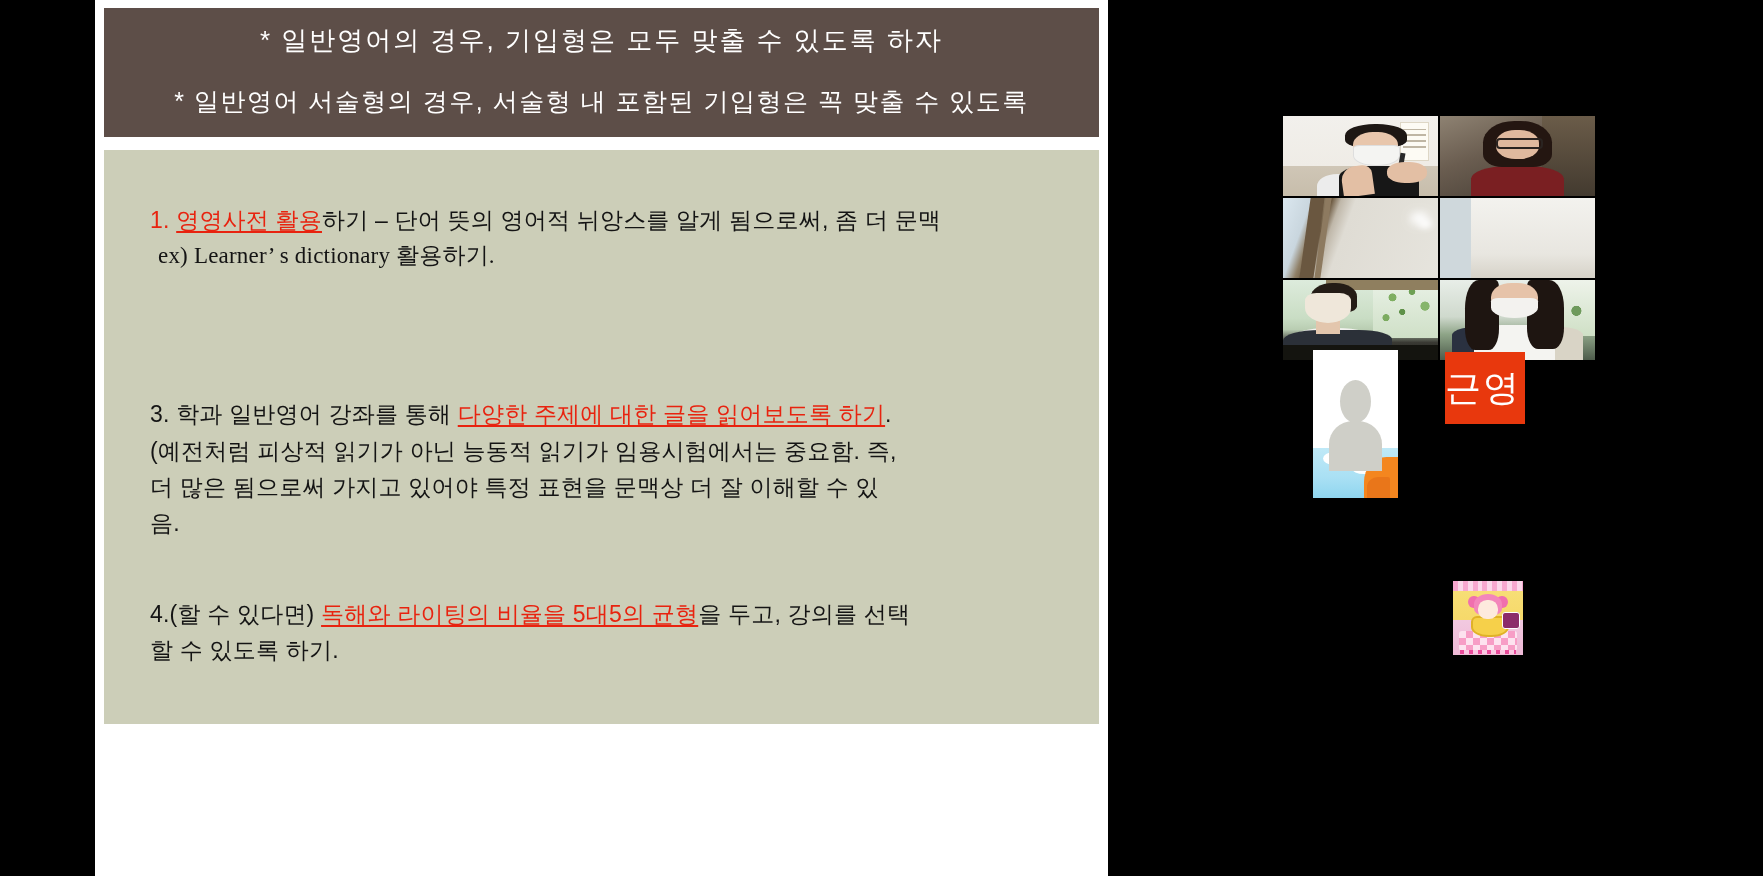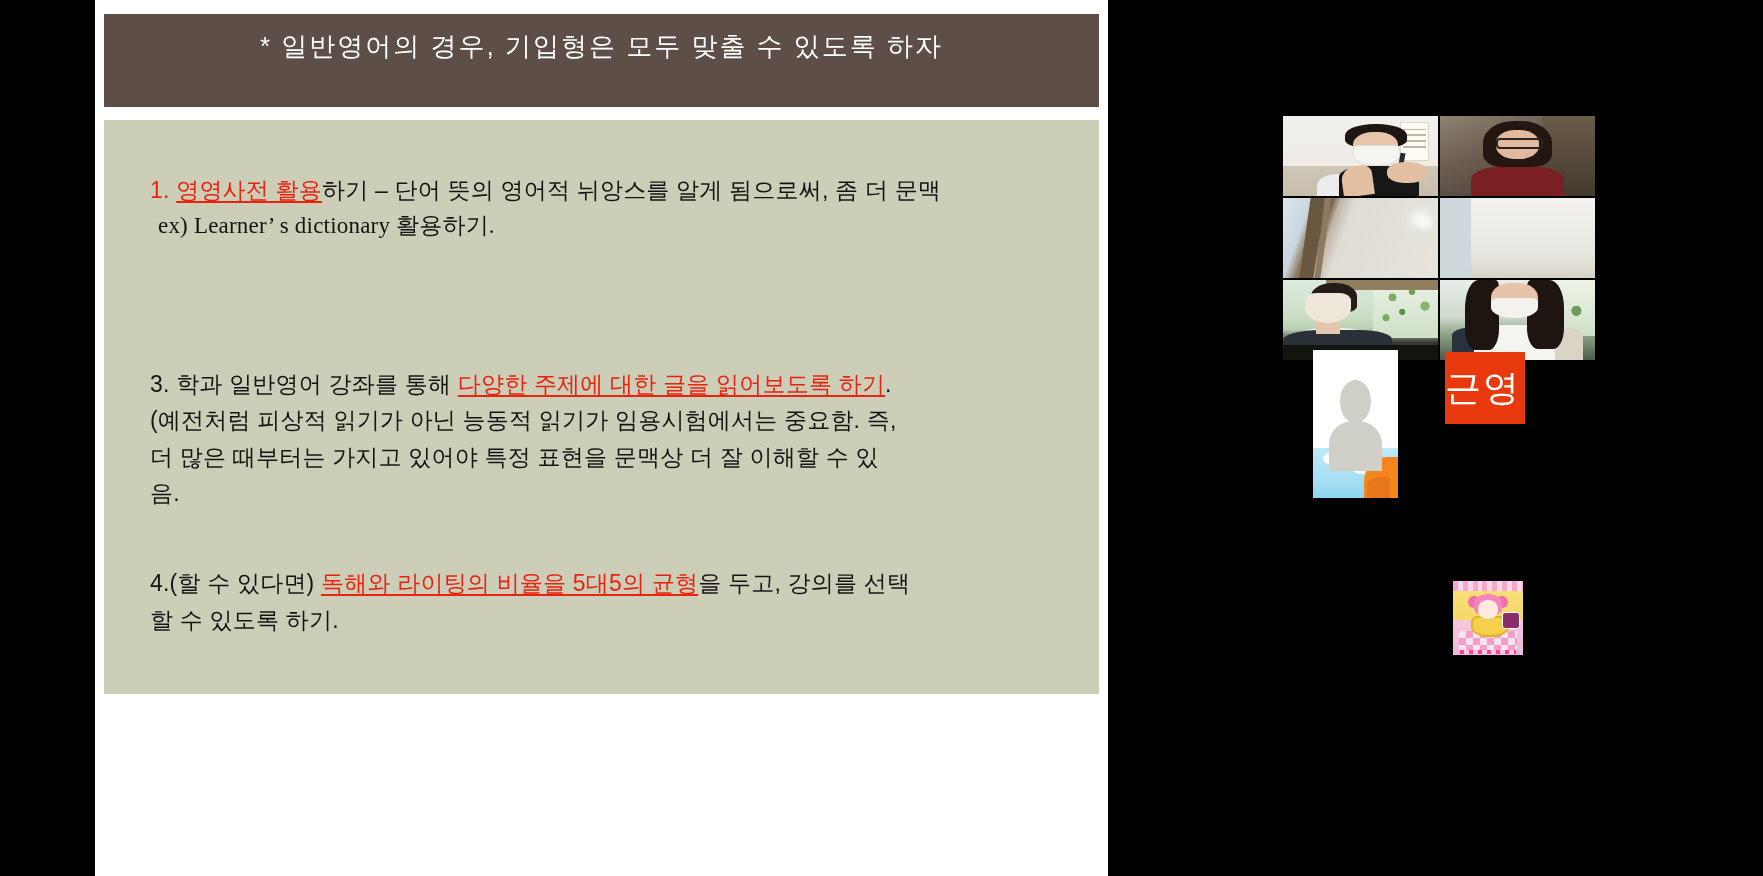--- a/index.html
+++ b/index.html
@@ -4,21 +4,21 @@
 <style>
   html,body{margin:0;padding:0;background:#000;}
   body{width:1763px;height:876px;overflow:hidden;font-family:"Liberation Sans",sans-serif;}
 
   #root{position:relative;width:1763px;height:876px;background:#000;}
 
   
   #share-area{position:absolute;left:95px;top:0;width:1013px;height:876px;background:#ffffff;}
 
   #slide{position:absolute;left:0;top:0;width:1013px;height:876px;background:#ffffff;
-         padding:14px 9px 9px 9px;box-sizing:border-box;}
+         padding:8px 9px 9px 9px;box-sizing:border-box;}
 
   .banner{background:#5d4e48;color:#ffffff;width:100%;box-sizing:border-box;
           padding:16px 10px 18px 10px;text-align:center;}
   .banner .line1{font-size:26px;letter-spacing:2px;line-height:1.25;margin-bottom:26px;white-space:nowrap;}
   .banner .line2{font-size:25px;letter-spacing:1.5px;line-height:1.45;}
 
   .body-box{margin-top:13px;background:#ccceb8;width:100%;height:574px;box-sizing:border-box;
             padding:40px 34px 10px 34px;color:#141414;}
 
   .para{font-size:23px;line-height:1.58;letter-spacing:0.2px;margin:12px;}
@@ -171,41 +171,42 @@
 <body>
 
 <div id="root">
 
   <div id="share-area">
     <div id="slide">
 
       <div class="banner">
         <div class="line1">* 일반영어의 경우, 기입형은 모두 맞출 수 있도록 하자</div>
         <div class="line2">
+          <div>* 일반영어 서술형의 경우, 서술형 내 포함된 기입형은 꼭 맞출 수 있도록</div>
         </div>
       </div>
 
       <div class="body-box">
 
         <p class="para">
           <span class="red">1.</span>
           <span class="red u">영영사전 활용</span><span>하기 – 단어 뜻의 영어적 뉘앙스를 알게 됨으로써, 좀 더 문맥</span>
           <span class="ex">ex) Learner’ s dictionary 활용하기.</span>
         </p>
 
         <div class="sp-lg"></div>
 
 
         <div class="sp-lg"></div>
         <div class="sp-sm"></div>
 
         <p class="para">
           <span>3. 학과 일반영어 강좌를 통해 </span><span class="red u">다양한 주제에 대한 글을 읽어보도록 하기</span><span>.</span>
           <span style="display:block">(예전처럼 피상적 읽기가 아닌 능동적 읽기가 임용시험에서는 중요함. 즉,</span>
-          <span style="display:block">더 많은 때부터는 가지고 있어야 특정 표현을 문맥상 더 잘 이해할 수 있</span>
+          <span style="display:block">더 많은 됨으로써 가지고 있어야 특정 표현을 문맥상 더 잘 이해할 수 있</span>
           <span style="display:block">음.</span>
         </p>
 
         <div class="sp-md"></div>
 
         <p class="para">
           <span>4.(할 수 있다면) </span><span class="red u">독해와 라이팅의 비율을 5대5의 균형</span><span>을 두고, 강의를 선택</span>
           <span style="display:block">할 수 있도록 하기.</span>
         </p>
 

